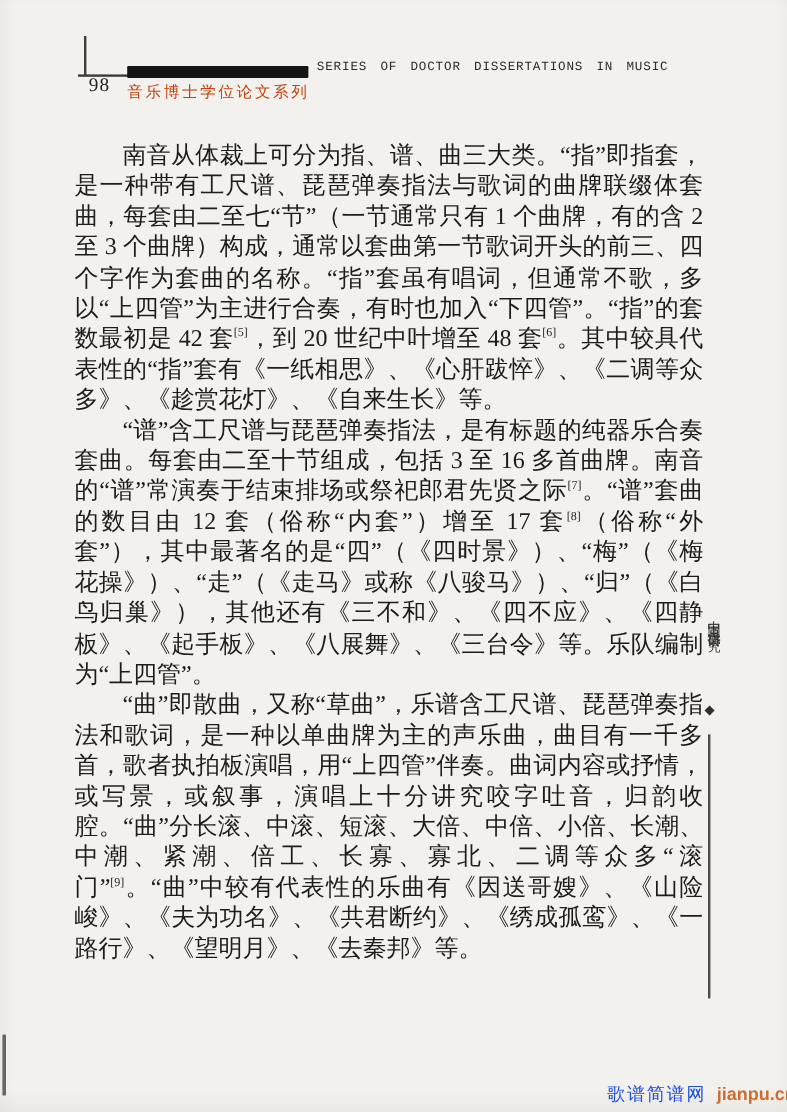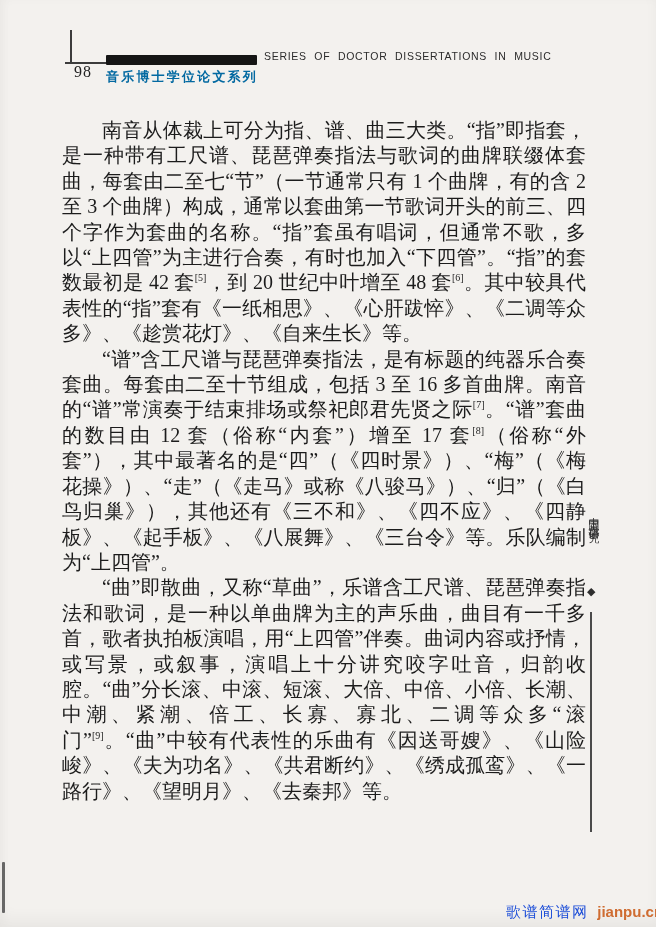--- a/index.html
+++ b/index.html
@@ -12,24 +12,24 @@
     font-family:"Liberation Serif","DejaVu Serif",serif;
     color:#1e1e1e;
   }
   
   .rule-vert-top{position:absolute;left:70px;top:30px;width:2px;height:33px;background:#3c3c3c;}
   .rule-horiz{position:absolute;left:65px;top:62px;width:42px;height:2px;background:#3c3c3c;}
   .page-number{position:absolute;left:74px;top:63px;font-size:16px;letter-spacing:1px;color:#222;}
   .black-bar{position:absolute;left:106px;top:55px;width:151px;height:10px;background:#151515;border-radius:1px;}
   .header-en{
     position:absolute;left:264px;top:50px;
-    font-family:Liberation Sans, sans-serif;
+    font-family:Liberation Mono, monospace;
     font-size:10.5px;letter-spacing:.7px;word-spacing:4px;color:#2b2b2b;white-space:nowrap;
   }
-  .header-zh{position:absolute;left:106px;top:68px;font-size:13px;letter-spacing:2.2px;color:#0369a1;white-space:nowrap;font-weight:bold;}
+  .header-zh{position:absolute;left:106px;top:68px;font-size:13px;letter-spacing:2.2px;color:#c2410c;white-space:nowrap;}
   
   .body-text{
     position:absolute;left:62px;top:118px;width:524px;max-height:742px;overflow:hidden;
     font-size:20px;line-height:25.4px;text-align:justify;color:#1c1c1c;
   }
   .body-text p{margin:0;}
   .body-text p.indent{text-indent:2em;}
   .body-text sup{font-size:10px;line-height:0;vertical-align:super;letter-spacing:0;}
   
   .side-title{

